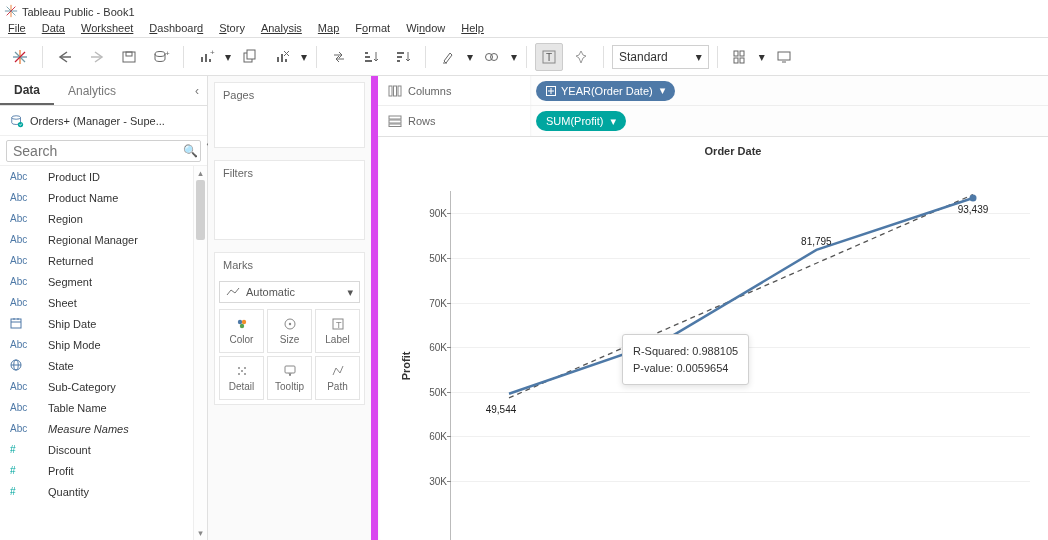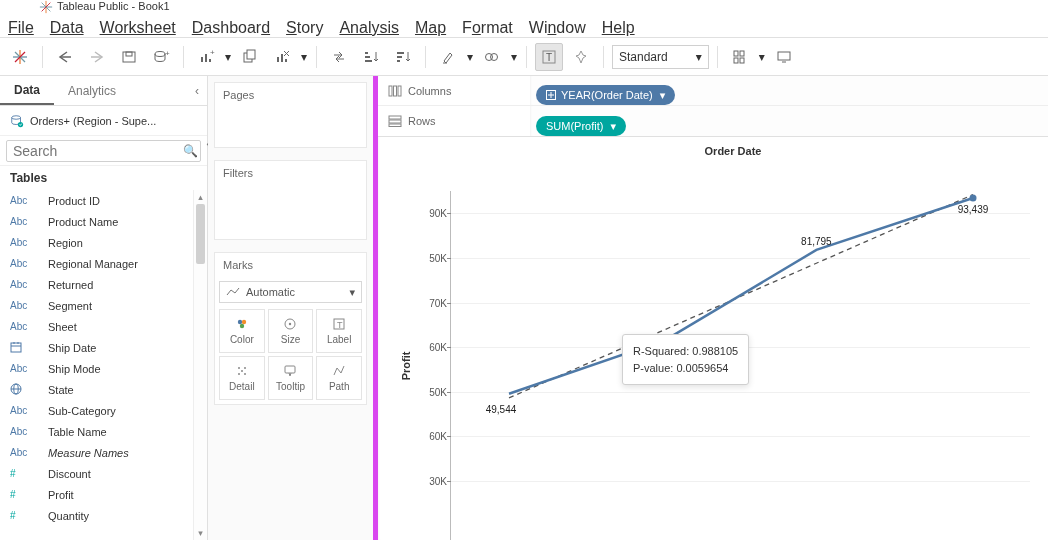--- a/index.html
+++ b/index.html
@@ -1,19 +1,19 @@
 <!DOCTYPE html>
 <html><head>
 <meta charset="utf-8">
 <style>
   * { box-sizing: border-box; margin: 0; padding: 0; }
   body { font-family: "Segoe UI", Arial, sans-serif; font-size: 12px; color: #333; background: #fff; width: 1048px; height: 540px; overflow: hidden; }
-  .titlebar { height: 18px; display: flex; align-items: flex-start; padding: 0 4px; font-size: 11px; color: #333; margin-left: 35px; }
+  .titlebar { height: 18px; display: flex; align-items: flex-end; padding: 0 4px; font-size: 11px; color: #333; }
   .titlebar-icon { width: 14px; height: 14px; margin-right: 4px; }
-  .menubar { height: 20px; display: flex; align-items: center; padding: 0 8px; gap: 16px; border-bottom: 1px solid #e0e0e0; font-size: 16px; }
+  .menubar { height: 20px; display: flex; align-items: center; padding: 0 8px; gap: 16px; border-bottom: 1px solid #e0e0e0; font-size: 11px; }
   .menubar span { cursor: pointer; }
   .menubar span u { text-decoration: underline; }
   .toolbar { height: 38px; display: flex; align-items: center; border-bottom: 1px solid #e0e0e0; padding: 0 6px; gap: 4px; }
   .toolbar .sep { width: 1px; height: 22px; background: #e0e0e0; margin: 0 4px; }
   .tbtn { width: 28px; height: 28px; display: flex; align-items: center; justify-content: center; border-radius: 2px; cursor: pointer; color: #555; }
   .tbtn.active { background: #e6e6e6; border: 1px solid #ccc; }
   .dd-caret { width: 8px; display: flex; align-items: center; justify-content: center; cursor: pointer; }
   .fit-select { display: flex; align-items: center; border: 1px solid #d0d0d0; height: 24px; padding: 0 6px; gap: 28px; cursor: pointer; }
   .main { display: flex; height: calc(540px - 18px - 20px - 38px); }
   .leftpane { width: 208px; border-right: 1px solid #e0e0e0; display: flex; flex-direction: column; }
@@ -28,37 +28,37 @@
   .fieldlist { flex: 1; overflow-y: hidden; position: relative; }
   .fieldlist ul { list-style: none; }
   .fieldlist li { height: 21px; display: flex; align-items: center; padding: 0 10px; gap: 16px; cursor: pointer; font-size: 11px; }
   .ftype { width: 22px; text-align: left; font-size: 10px; }
   .dim .ftype { color: #4e79a7; }
   .meas .ftype { color: #00a69f; }
   .fname.italic { font-style: italic; }
   .scrollbar { position: absolute; right: 0; top: 0; bottom: 0; width: 14px; background: #fdfdfd; border-left: 1px solid #eee; }
   .scrollbar .arrow { height: 14px; display: flex; align-items: center; justify-content: center; color: #888; font-size: 9px; cursor: pointer; }
   .scrollbar .thumb { position: absolute; left: 2px; right: 2px; top: 14px; height: 60px; background: #d0d0d0; border-radius: 2px; cursor: pointer; }
-  .midpane { width: 170px; border-right: 5px solid #d946ef; background: #fafafa; display: flex; flex-direction: column; padding: 0; }
+  .midpane { width: 170px; border-right: 7px solid #d946ef; background: #fafafa; display: flex; flex-direction: column; padding: 0; }
   .card { margin: 6px; background: #fff; border: 1px solid #e8e8e8; }
   .card-hdr { height: 24px; display: flex; align-items: center; padding: 0 8px; color: #666; font-size: 11px; }
   .card-body { min-height: 40px; }
   .pages-body { height: 40px; }
   .filters-body { height: 54px; }
   .marks-body { padding: 4px; }
   .mark-type { display: flex; align-items: center; gap: 6px; border: 1px solid #d8d8d8; height: 22px; padding: 0 6px; cursor: pointer; font-size: 11px; color: #555; margin-bottom: 6px; }
   .mark-type .caret { margin-left: auto; }
   .mark-grid { display: grid; grid-template-columns: repeat(3, 1fr); gap: 3px; }
   .mark-cell { height: 44px; border: 1px solid #e4e4e4; display: flex; flex-direction: column; align-items: center; justify-content: center; gap: 3px; cursor: pointer; font-size: 10px; color: #666; }
   .rightpane { flex: 1; display: flex; flex-direction: column; }
   .shelves { border-bottom: 1px solid #e0e0e0; }
   .shelf { height: 30px; display: flex; align-items: center; border-bottom: 1px solid #eee; }
   .shelf:last-child { border-bottom: none; }
   .shelf-label { width: 152px; display: flex; align-items: center; gap: 6px; padding: 0 10px; color: #666; font-size: 11px; }
-  .shelf-well { flex: 1; display: flex; align-items: flex-end; padding: 0 6px; gap: 4px; background: #fdfdfd; box-shadow: inset 2px 0 3px -2px rgba(0,0,0,0.08); height: 100%; }
+  .shelf-well { flex: 1; display: flex; align-items: center; padding: 0 6px; gap: 4px; background: #fdfdfd; box-shadow: inset 2px 0 3px -2px rgba(0,0,0,0.08); height: 100%; }
   .pill { height: 20px; border-radius: 10px; display: flex; align-items: center; padding: 0 10px; gap: 5px; color: #fff; font-size: 11px; cursor: pointer; }
   .pill.blue { background: #4e79a7; }
   .pill.green { background: #00a69f; }
   .pill .caret { margin-left: 2px; }
   .sheetarea { flex: 1; position: relative; padding: 8px 12px; box-shadow: inset 2px 0 3px -2px rgba(0,0,0,0.08); }
   .sheet-title { font-size: 18px; color: #666; font-weight: 400; margin: 4px 0 8px 6px; }
   .chart-title { text-align: center; font-size: 11px; font-weight: 600; margin-bottom: 6px; padding-left: 40px; }
   .chart-wrap { position: absolute; left: 18px; right: 18px; top: 54px; bottom: 0; }
   .ylabel { position: absolute; left: -4px; top: 50%; transform: translateY(-50%) rotate(-90deg); transform-origin: center; font-size: 11px; font-weight: 600; }
   .plot { position: absolute; left: 54px; right: 0; top: 0; bottom: 0; border-left: 1px solid #bbb; }
@@ -241,40 +241,39 @@
       <div class="lp-tab">Analytics</div>
       <div class="lp-tab spacer">‹</div>
     </div>
     <div class="ds-row">
       <svg width="14" height="14" viewBox="0 0 16 16">
           <ellipse cx="7" cy="4" rx="5" ry="2" fill="none" stroke="#4e79a7"></ellipse>
           <path d="M2 4 v6 a5 2 0 0 0 10 0 v-6" fill="none" stroke="#4e79a7"></path>
           <circle cx="12" cy="12" r="3" fill="#00a69f"></circle>
           <path d="M10.8 12 l1 1 l1.6 -2" stroke="#fff" fill="none"></path>
         </svg>
-      <span>Orders+ (Region - Supe...</span>
+      <span>Orders+ (Manager - Supe...</span>
     </div>
     <div class="searchrow">
       <input placeholder="Search" style="">
       <span style="margin-left:-22px;color:#888;cursor:pointer;">🔍</span>
       <span style="width:12px"></span>
       <span style="color:#777;cursor:pointer;"><svg width="12" height="12" viewBox="0 0 12 12">
             <path d="M1 1 h10 L7 6 v5 l-2 -1 v-4 Z" fill="none" stroke="#777"></path>
           </svg></span>
       <span style="color:#777;cursor:pointer;margin:0 4px;"><svg width="12" height="12" viewBox="0 0 12 12">
             <rect x="1" y="1" width="3" height="3" fill="#777"></rect>
             <rect x="1" y="5" width="3" height="3" fill="#777"></rect>
             <rect x="1" y="9" width="3" height="2" fill="#777"></rect>
             <line x1="6" y1="2" x2="11" y2="2" stroke="#777"></line>
             <line x1="6" y1="6" x2="11" y2="6" stroke="#777"></line>
             <line x1="6" y1="10" x2="11" y2="10" stroke="#777"></line>
           </svg></span>
       <span style="color:#777;">▾</span>
     </div>
-    <div class="tables-hdr">Tables</div>
     <div class="fieldlist">
       <ul id="field-ul">
           <li class="dim">
             <span class="ftype">Abc</span>
             <span class="fname">Product ID</span>
           </li>
           <li class="dim">
             <span class="ftype">Abc</span>
             <span class="fname">Product Name</span>
           </li>

